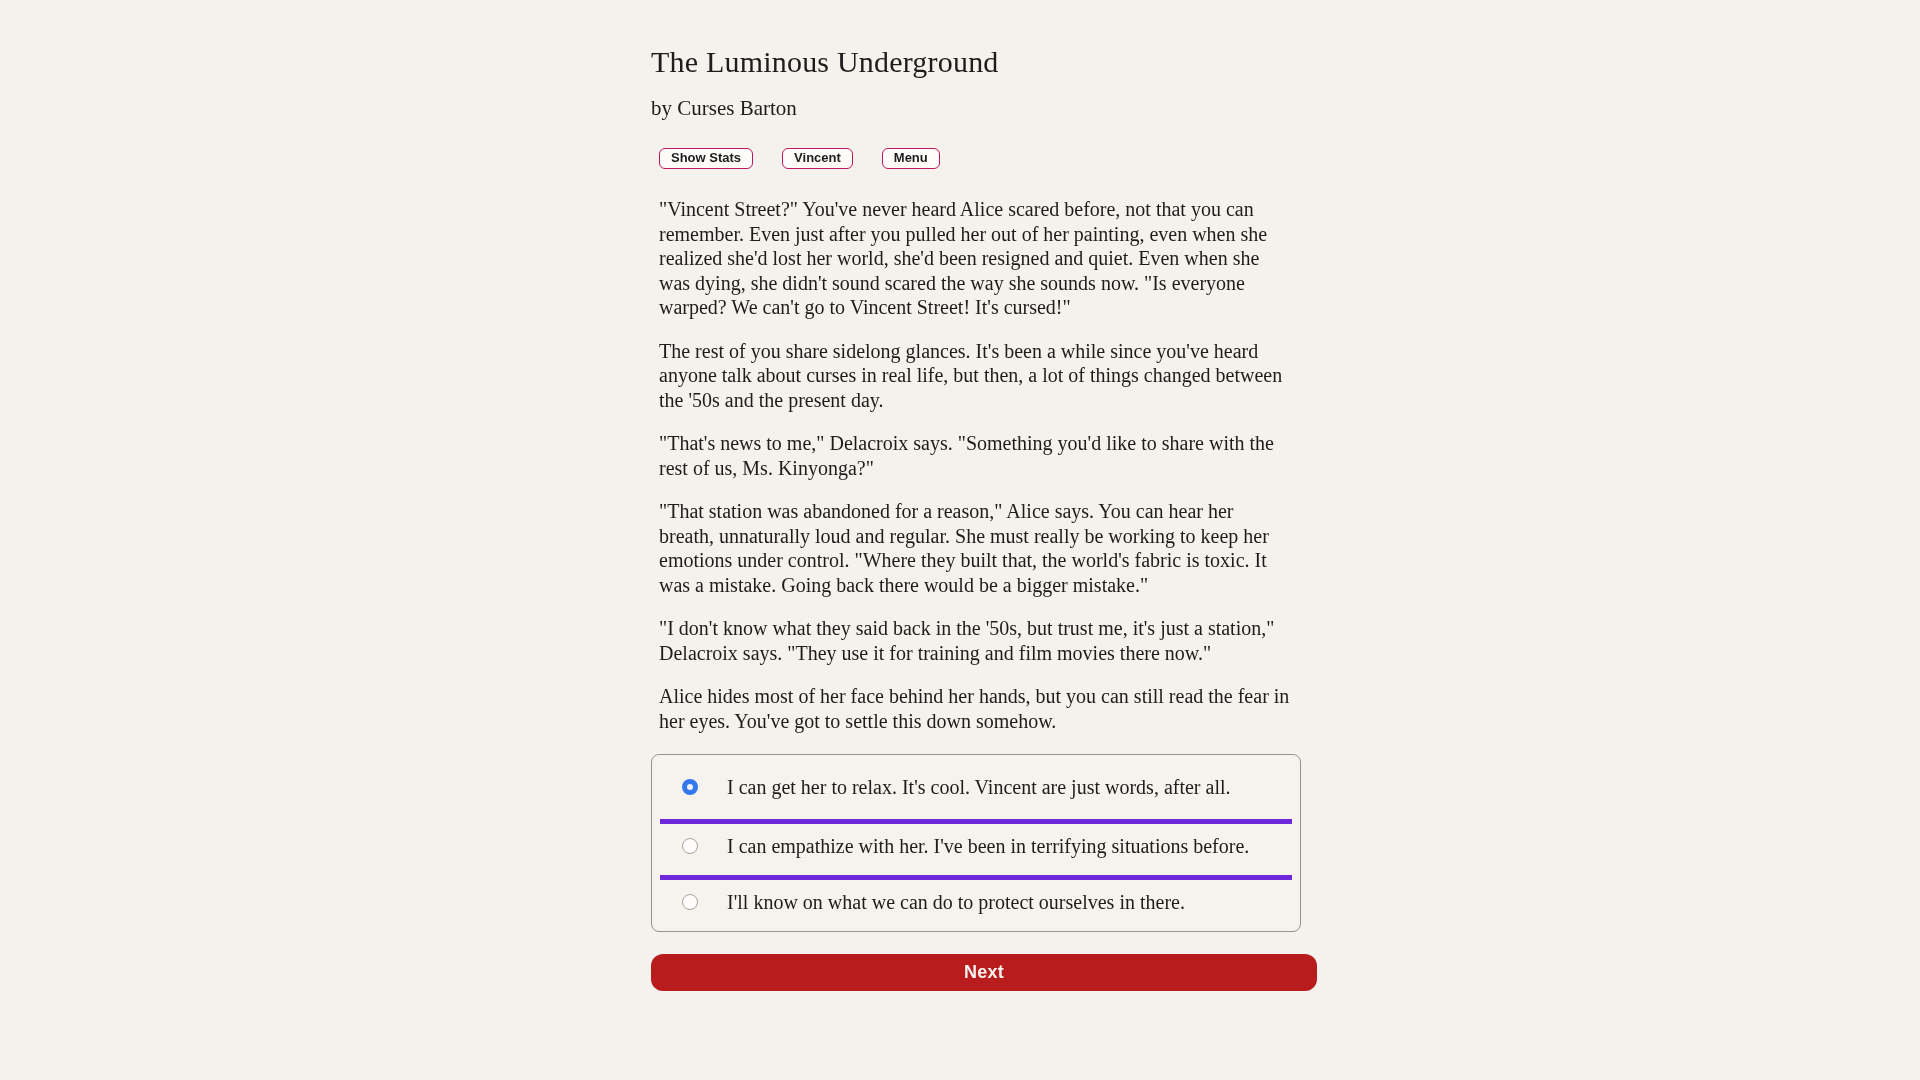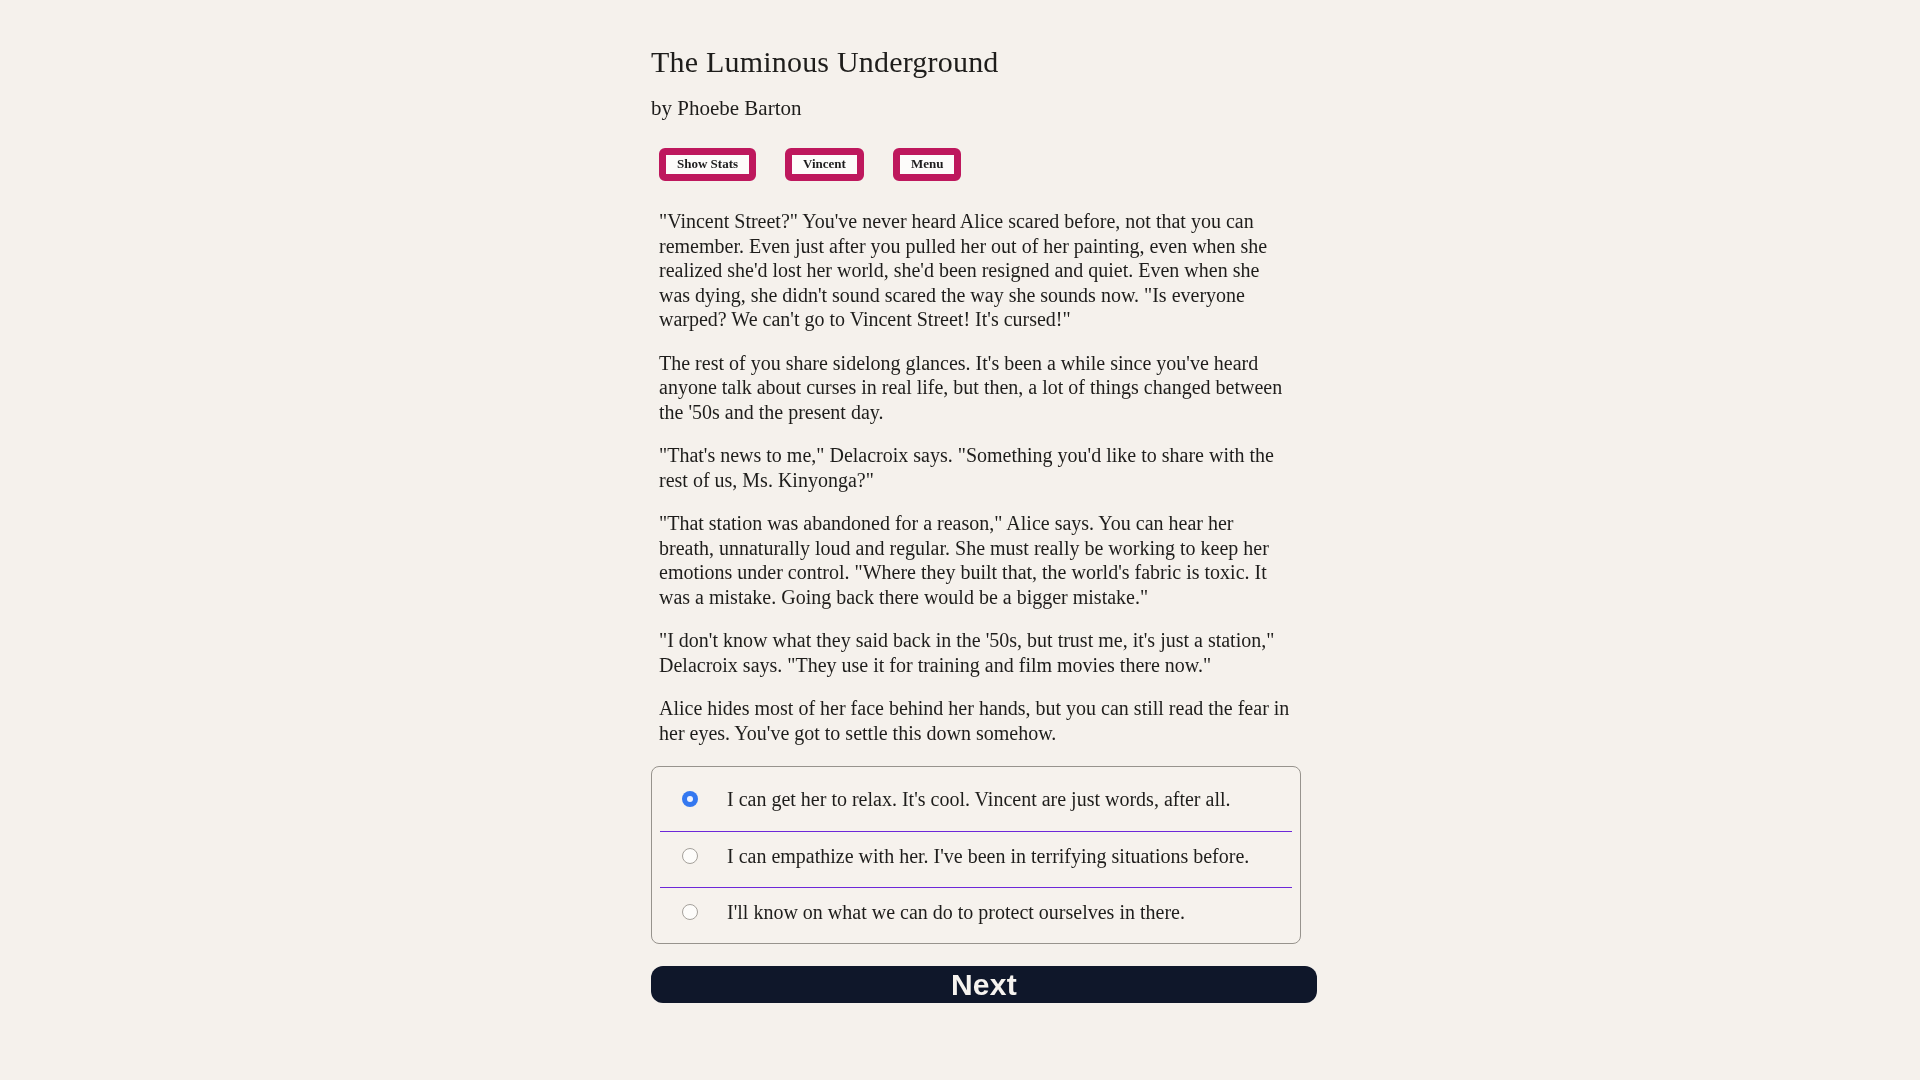--- a/index.html
+++ b/index.html
@@ -26,26 +26,26 @@
     font-size: 21px;
     font-weight: 400;
     margin-bottom: 19px;
   }
   .toolbar {
     display: flex;
     gap: 13px;
     margin-bottom: 20px;
   }
   .toolbar button {
-    font-family: Liberation Serif, serif;
+    font-family: Liberation Sans, sans-serif;
     font-size: 13px;
     font-weight: 600;
     color: #1d1d1d;
     background: #fdfcfa;
-    border: 7px solid #be185d;
+    border: 1px solid #be185d;
     border-radius: 6px;
     padding: 2px 11px 3px 11px;
     line-height: 14px;
     cursor: pointer;
   }
   .story p {
     font-size: 20px;
     line-height: 24.5px;
     margin-bottom: 19px;
   }
@@ -58,21 +58,21 @@
   }
   .option {
     display: flex;
     align-items: center;
     gap: 13px;
     height: 48px;
     padding: 0 14px;
     cursor: pointer;
   }
   .option + .option {
-    border-top: 1px solid #6d28d9;
+    border-top: 5px solid #6d28d9;
     text-align: right;
   }
   .radio {
     width: 16px;
     height: 16px;
     border-radius: 50%;
     border: 1px solid #a5a19b;
     background: #fdfcfa;
     flex: 0 0 16px;
     position: relative;
@@ -94,39 +94,39 @@
   }
   .option-label {
     font-size: 20px;
     line-height: 24px;
   }
   .next-button {
     display: block;
     width: 100%;
     height: 37px;
     margin-top: 22px;
-    background: #0f172a;
+    background: #b91c1c;
     border: none;
     border-radius: 12px;
     color: #f6f3ef;
     font-family: "Liberation Sans", sans-serif;
-    font-size: 30px;
+    font-size: 18px;
     font-weight: 700;
     letter-spacing: 0.3px;
     cursor: pointer;
   }
 </style>
 </head>
 <body>
 
 <div class="content">
 
   <h1 class="game-title">The Luminous Underground</h1>
 
-  <div class="byline">by Phoebe Barton</div>
+  <div class="byline">by Curses Barton</div>
 
   <div class="toolbar">
     <button>Show Stats</button>
     <button>Vincent</button>
     <button>Menu</button>
   </div>
 
   <div class="story">
     <p>"Vincent Street?" You've never heard Alice scared before, not that you can remember. Even just after you pulled her out of her painting, even when she realized she'd lost her world, she'd been resigned and quiet. Even when she was dying, she didn't sound scared the way she sounds now. "Is everyone warped? We can't go to Vincent Street! It's cursed!"</p>
     <p>The rest of you share sidelong glances. It's been a while since you've heard anyone talk about curses in real life, but then, a lot of things changed between the '50s and the present day.</p>

